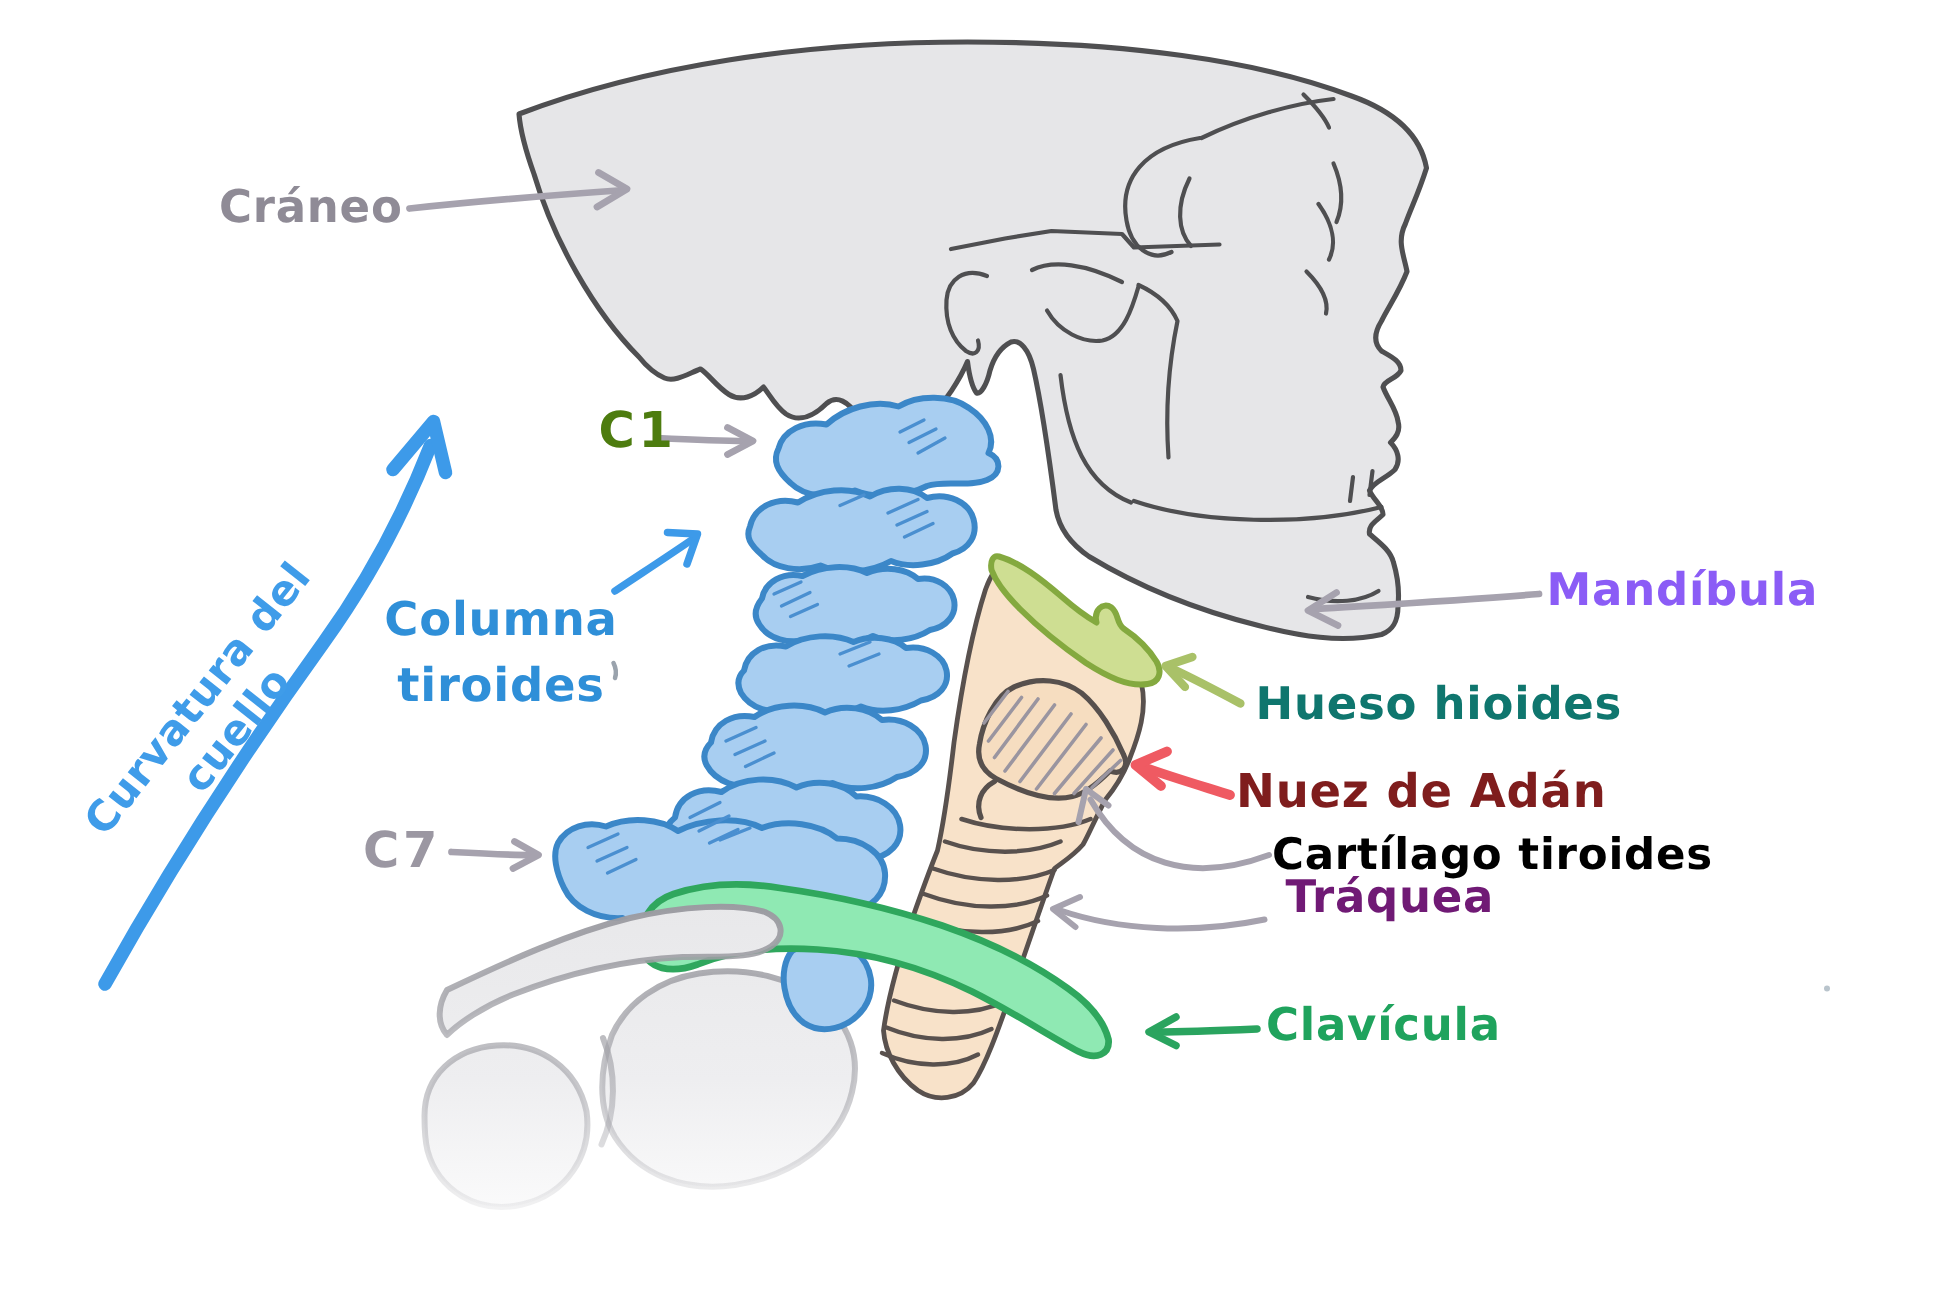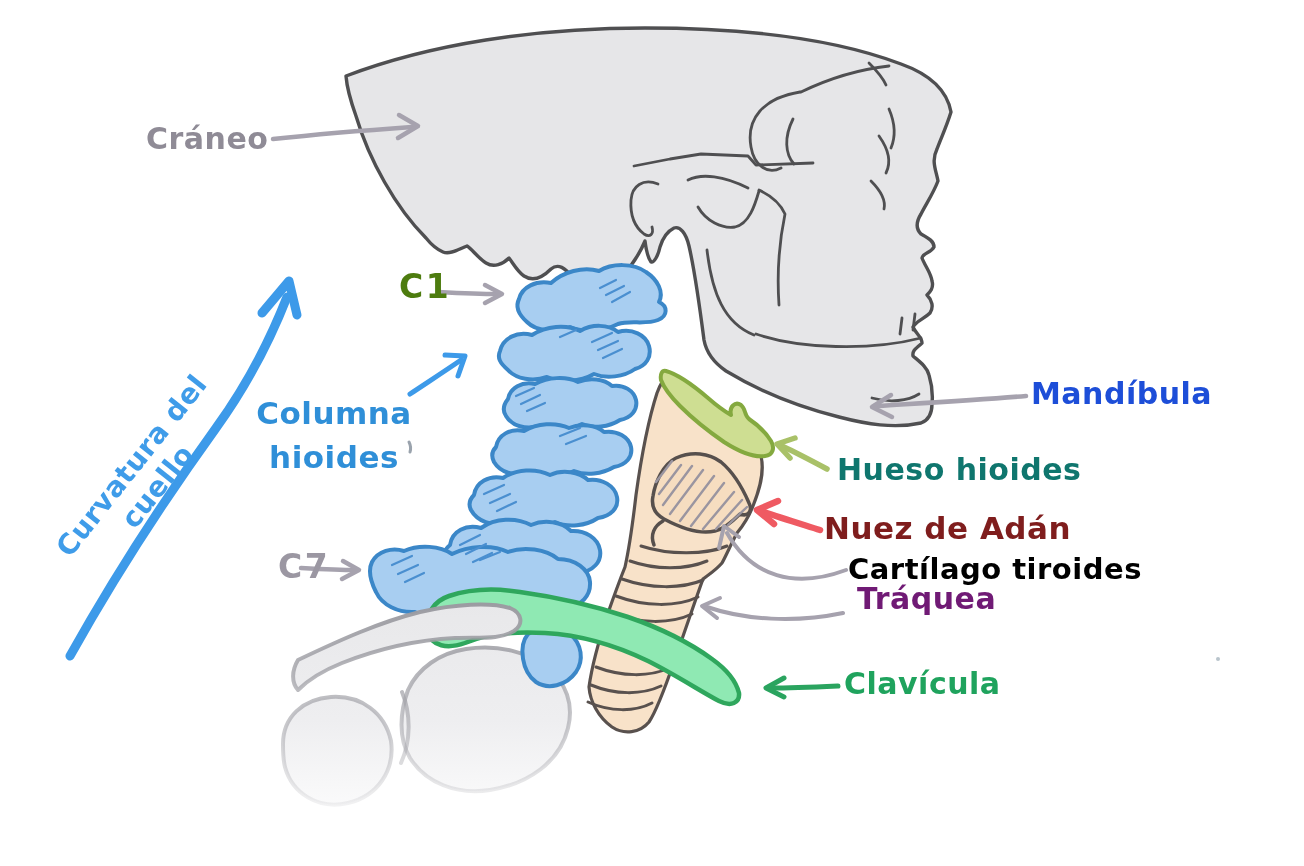--- a/index.html
+++ b/index.html
@@ -193,28 +193,28 @@
   <path d="M 409,442 C 411,446 411,449 410,452" fill="none" stroke="#9aa3ad" stroke-width="3" stroke-linecap="round"></path>
   <circle cx="1218" cy="659" r="2" fill="#b9c4cc"></circle>
 </svg>
 
 <div class="lbl" id="craneo-label" style="left: 146px; top: 121px; font-size: 30px; color: rgb(143, 139, 150);">Cráneo</div>
 
 <div class="lbl sm" style="left: 367px; top: 267px; font-size: 33px; color: #4d7c0f; margin-left: 32px;">C1</div>
 
 <div class="lbl center" style="left: 250px; top: 391px; width: 168px; font-size: 31px; line-height: 44px; color: rgb(47, 143, 216);">
   <span>Columna</span><br>
-  <span>hioides</span>
+  <span>tiroides</span>
 </div>
 
 <div class="lbl center" id="curvatura-label" style="left: -8px; top: 443px; width: 305px; font-size: 28px; color: rgb(63, 156, 233);">Curvatura del cuello</div>
 
-<div class="lbl sm" style="left: 242px; top: 547px; font-size: 33px; color: rgb(155, 151, 162); margin-left: 36px;">C7</div>
-
-<div class="lbl" style="left: 1031px; top: 376px; font-size: 30px; color: #1d4ed8;">Mandíbula</div>
+<div class="lbl sm" style="left: 242px; top: 547px; font-size: 33px; color: rgb(155, 151, 162);">C7</div>
+
+<div class="lbl" style="left: 1031px; top: 376px; font-size: 30px; color: #8b5cf6;">Mandíbula</div>
 
 <div class="lbl" style="left: 837px; top: 452px; font-size: 30px; color: #0f766e;">Hueso hioides</div>
 
 <div class="lbl" style="left: 824px; top: 510px; font-size: 31px; color: #7f1d1d;">Nuez de Adán</div>
 
 <div class="lbl" style="left: 848px; top: 552px; font-size: 29px; color: #000000;">Cartílago tiroides</div>
 
 <div class="lbl" style="left: 857px; top: 581px; font-size: 30px; color: #701a75;">Tráquea</div>
 
 <div class="lbl" style="left: 844px; top: 666px; font-size: 30px; color: rgb(31, 163, 93);">Clavícula</div>

